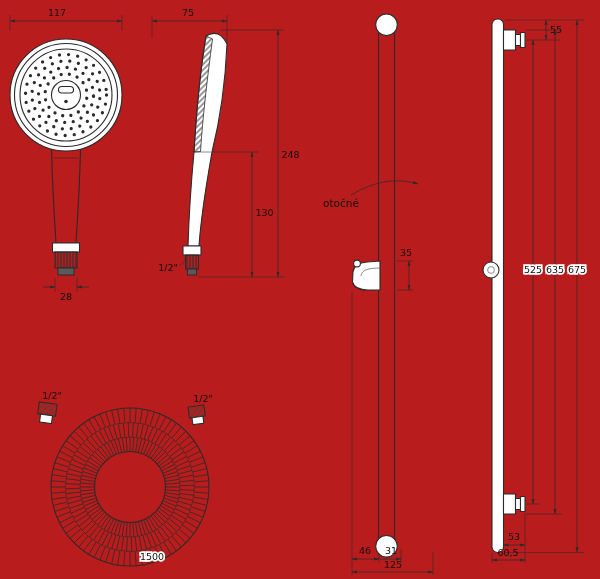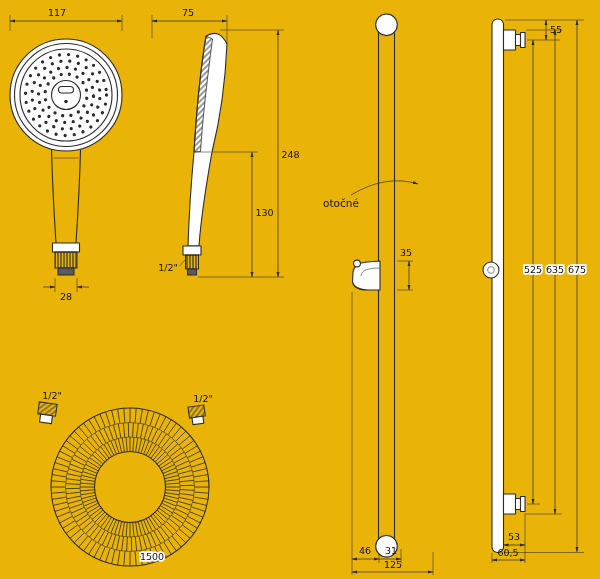--- a/index.html
+++ b/index.html
@@ -1,16 +1,16 @@
 <!DOCTYPE html>
 <html><head>
 <meta charset="utf-8">
 <style>
   html,body{margin:0;padding:0;background:#ffffff;}
-  .canvas{width:600px;height:579px;background:#eab308;position:relative;overflow:hidden;
+  .canvas{width:600px;height:579px;background:#b91c1c;position:relative;overflow:hidden;
           font-family:"DejaVu Sans",sans-serif;}
   svg{display:block;}
   .s   {fill:none;stroke:#2b2b2b;stroke-width:1.1;stroke-linejoin:round;stroke-linecap:round;}
   .sf  {fill:#ffffff;stroke:#2b2b2b;stroke-width:1.1;stroke-linejoin:round;}
   .thin{fill:none;stroke:#2b2b2b;stroke-width:0.55;}
   .dim {fill:none;stroke:#2b2b2b;stroke-width:0.7;}
   .ext {stroke:#2b2b2b;stroke-width:0.55;}
   .dots{fill:none;stroke:#2b2b2b;stroke-width:3.3;stroke-linecap:round;}
   .dark{fill:#5a5a5a;stroke:#2b2b2b;stroke-width:1;}
   text{font-family:"DejaVu Sans",sans-serif;font-size:9.5px;fill:#111;}

